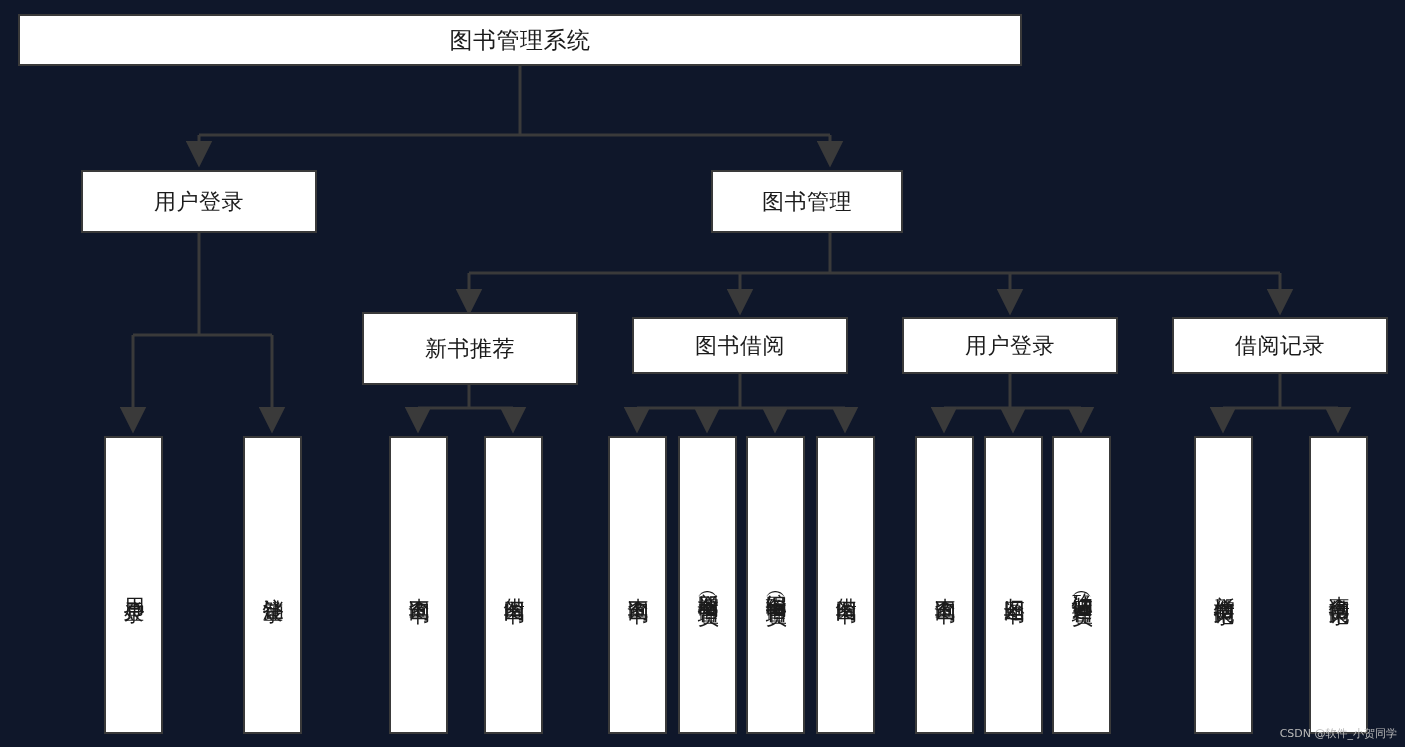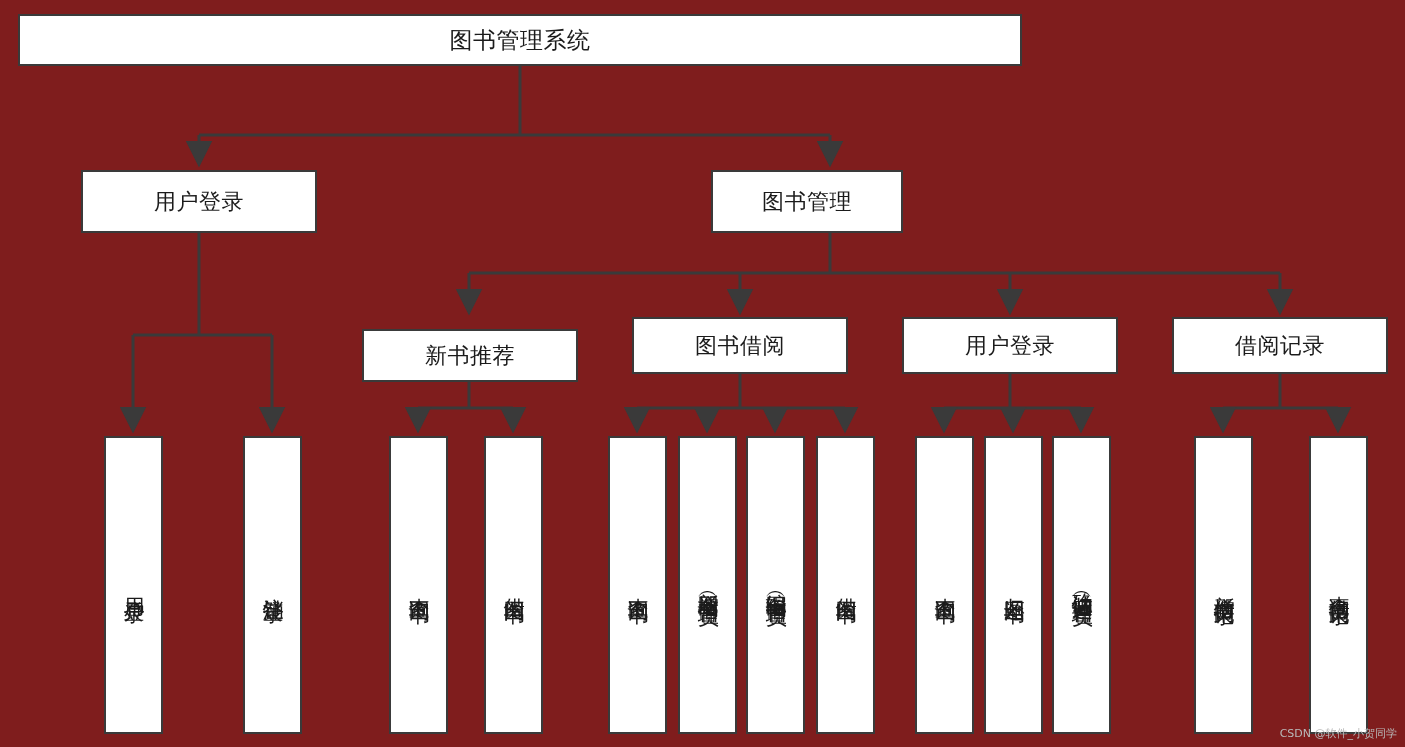--- a/index.html
+++ b/index.html
@@ -8,21 +8,21 @@
     padding: 0;
     background: #ffffff;
   }
   body {
     font-family: "DejaVu Sans", "Liberation Sans", sans-serif;
   }
   #diagram {
     position: relative;
     width: 1405px;
     height: 747px;
-    background: #7f1d1d;
+    background: #0f172a;
     overflow: hidden;
   }
   
   #connectors {
     position: absolute;
     left: 0;
     top: 0;
     width: 1405px;
     height: 747px;
     pointer-events: none;
@@ -134,21 +134,21 @@
   </div>
 
   <div class="node level2" style="left:81px; top:170px; width:236px; height:63px;">
     <span class="node-label">用户登录</span>
   </div>
 
   <div class="node level2" style="left:711px; top:170px; width:192px; height:63px;">
     <span class="node-label">图书管理</span>
   </div>
 
-  <div class="node level3" style="left:362px; top:329px; width:216px; height:53px;">
+  <div class="node level3" style="left:362px; top:312px; width:216px; height:73px;">
     <span class="node-label">新书推荐</span>
   </div>
 
   <div class="node level3" style="left:632px; top:317px; width:216px; height:57px;">
     <span class="node-label">图书借阅</span>
   </div>
 
   <div class="node level3" style="left:902px; top:317px; width:216px; height:57px;">
     <span class="node-label">用户登录</span>
   </div>

